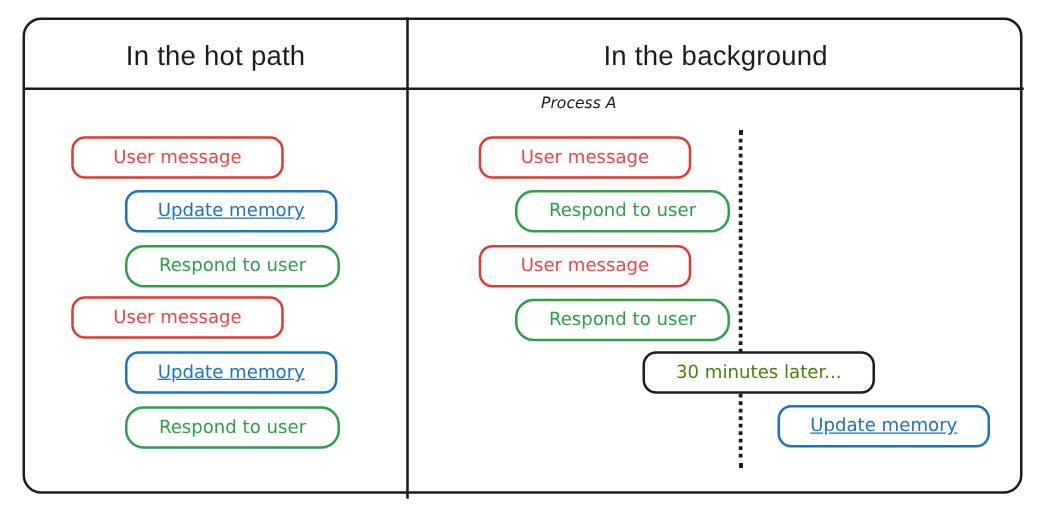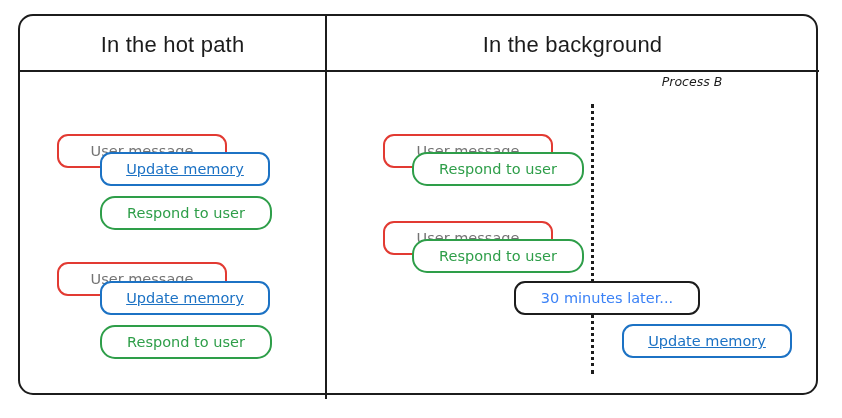--- a/index.html
+++ b/index.html
@@ -102,24 +102,24 @@
     border-radius: 11px;
     background: #ffffff;
     display: flex;
     align-items: center;
     justify-content: center;
     font-family: "DejaVu Sans", sans-serif;
     font-size: 14.5px;
     white-space: nowrap;
     height: 34px;
   }
-  .pill.red   { border-color: #e23a32; color: #737373; margin-top: 25px; }
+  .pill.red   { border-color: #e23a32; color: #ef4444; }
   .pill.blue  { border-color: #1c72c4; color: #1c72c4; text-decoration: underline; }
   .pill.green { border-color: #2e9e49; color: #2e9e49; border-radius: 15px; }
-  .pill.black { border-color: #1c1c1c; color: #3b82f6; border-width: 2.8px; }
+  .pill.black { border-color: #1c1c1c; color: #4d7c0f; border-width: 2.8px; }
 
   
   #l0 { left: 57px;  top: 109px; width: 170px; }
   #l1 { left: 100px; top: 152px; width: 170px; }
   #l2 { left: 100px; top: 196px; width: 172px; }
   #l3 { left: 57px;  top: 237px; width: 170px; }
   #l4 { left: 100px; top: 281px; width: 170px; }
   #l5 { left: 100px; top: 325px; width: 172px; }
 
   
@@ -137,22 +137,22 @@
 
   <div class="frame"></div>
 
   <div class="header-rule"></div>
   <div class="col-divider"></div>
 
   <div class="header-title" id="title-right">In the background</div>
 
   <div class="header-title" id="title-left">In the hot path</div>
 
+  <div class="process-label" id="proc-a">Process A</div>
 
-  <div class="process-label" id="proc-b">Process B</div>
 
   <div class="dotted-line"></div>
 
   <div class="pill red" id="l0">User message</div>
   <div class="pill blue" id="l1">Update memory</div>
   <div class="pill green" id="l2">Respond to user</div>
   <div class="pill red" id="l3">User message</div>
   <div class="pill blue" id="l4">Update memory</div>
   <div class="pill green" id="l5">Respond to user</div>
 

